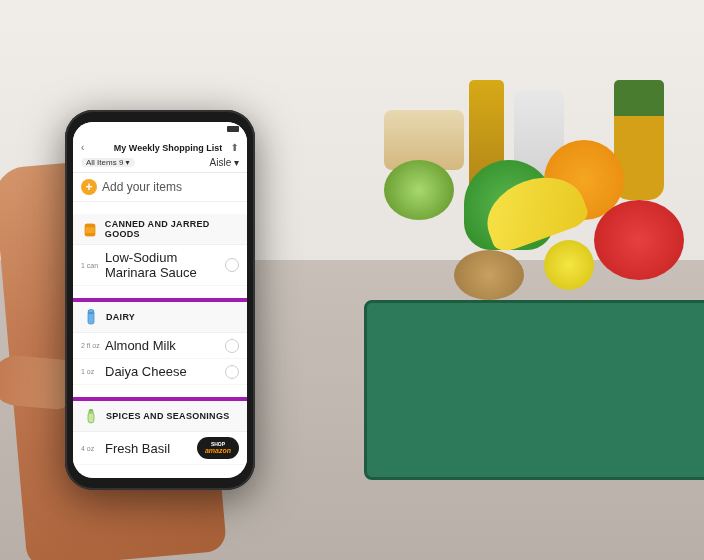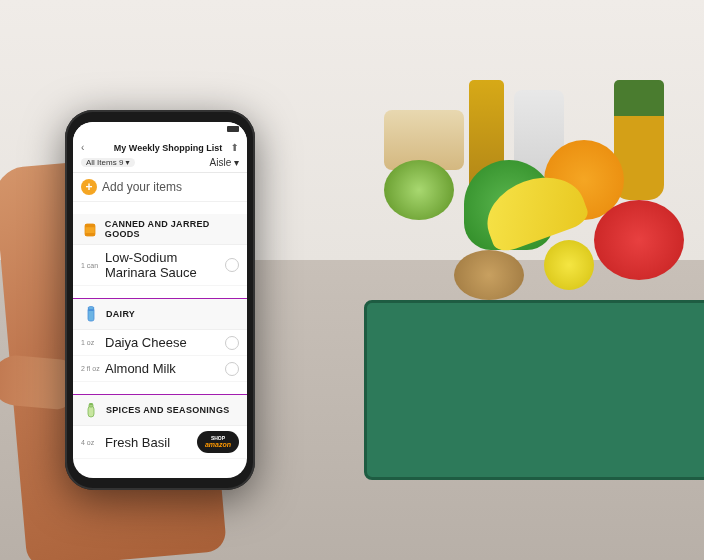--- a/index.html
+++ b/index.html
@@ -436,21 +436,21 @@
 
     .amazon-logo-text {
       font-size: 7px;
       font-style: italic;
       font-weight: 800;
       color: #ff9900;
     }
 
     
     .category-section + .category-section {
-      border-top: 1px solid #a21caf;
+      border-top: 4px solid #a21caf;
     }
   </style>
 </head>
 <body>
 
 <div class="bg-scene">
   <div class="bg-wall"></div>
   <div class="bg-counter"></div>
 </div>
 
@@ -527,27 +527,27 @@
           <div class="category-icon">
             <svg viewBox="0 0 18 18" fill="none" xmlns="http://www.w3.org/2000/svg">
               <rect x="6" y="3" width="6" height="13" rx="2" fill="#6cb4e4" stroke="#4a90d9" stroke-width="0.8"></rect>
               <rect x="6" y="3" width="6" height="3" rx="1" fill="#4a90d9"></rect>
               <ellipse cx="9" cy="3" rx="3" ry="1.5" fill="#6cb4e4" stroke="#4a90d9" stroke-width="0.8"></ellipse>
             </svg>
           </div>
           <span class="category-name">DAIRY</span>
         </div>
         <div class="list-item">
+          <span class="item-qty">2 fl oz</span>
+          <span class="item-name">Almond Milk</span>
+          <div class="item-checkbox"></div>
+        </div>
+        <div class="list-item">
           <span class="item-qty">1 oz</span>
           <span class="item-name">Daiya Cheese</span>
-          <div class="item-checkbox"></div>
-        </div>
-        <div class="list-item">
-          <span class="item-qty">2 fl oz</span>
-          <span class="item-name">Almond Milk</span>
           <div class="item-checkbox"></div>
         </div>
       </div>
 
       <div class="category-section">
         <div class="category-header">
           <div class="category-icon">
             <svg viewBox="0 0 18 18" fill="none" xmlns="http://www.w3.org/2000/svg">
               <rect x="6" y="5" width="6" height="11" rx="3" fill="#c8e6a0" stroke="#7db855" stroke-width="0.8"></rect>
               <rect x="7" y="3" width="4" height="3" rx="1" fill="#aad080" stroke="#7db855" stroke-width="0.8"></rect>

